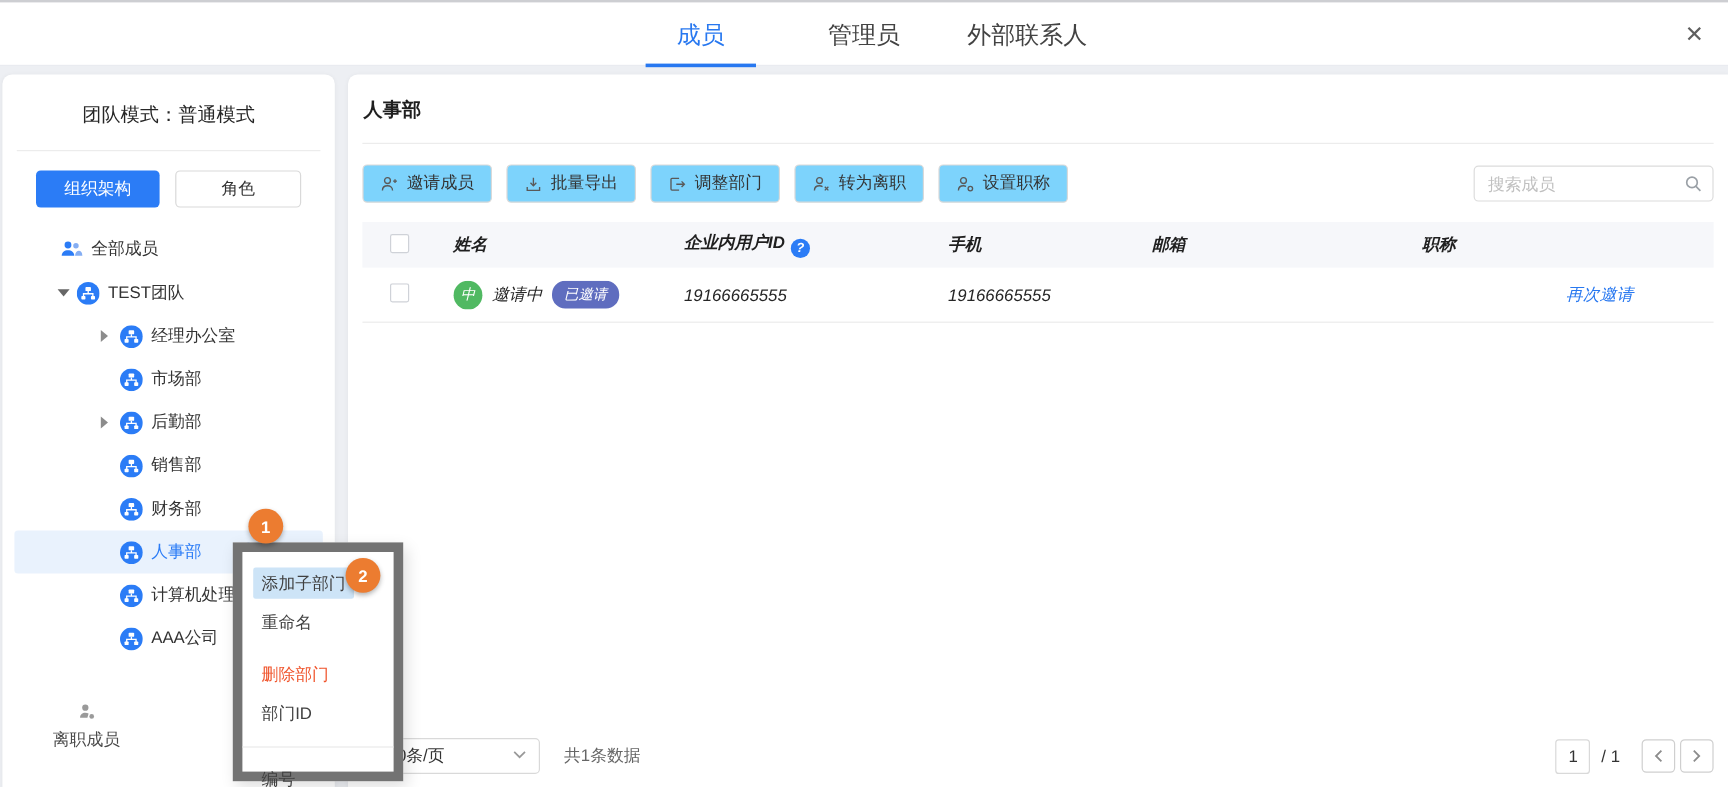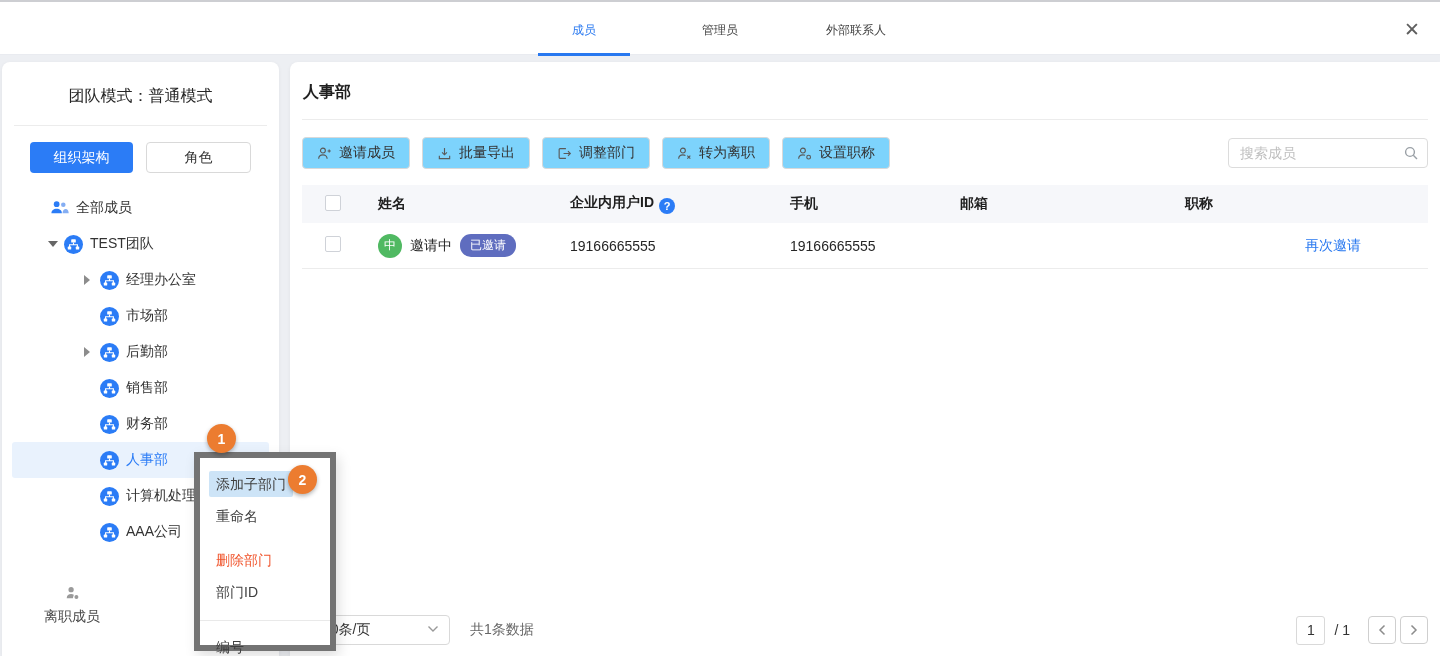--- a/index.html
+++ b/index.html
@@ -6,21 +6,21 @@
   html,body { width:1440px; height:656px; }
   body {
     font-family:"Liberation Sans","DejaVu Sans",sans-serif;
     background:#edeff3; color:#262626; overflow:hidden;
   }
   #stage { position:relative; width:1440px; height:656px; }
 
   
   .topbar { position:absolute; top:0; left:0; right:0; height:55px; background:#fff;
             border-top:2px solid #cdced2; border-bottom:1px solid #e9ebf0; z-index:3; }
-  .tab { position:absolute; top:2px; height:52px; line-height:52px; font-size:12px;
+  .tab { position:absolute; top:2px; height:52px; line-height:52px; font-size:20px;
          color:#434343; transform:translateX(-50%); cursor:pointer; white-space:nowrap; }
   .tab.active { color:#2878f0; }
   .tab.active::after { content:''; position:absolute; left:50%; transform:translateX(-50%);
          bottom:0; width:92px; height:3px; background:#2878f0; }
   .tab-members   { left:584px; }
   .tab-admins    { left:720px; }
   .tab-external  { left:856px; }
   .close-btn { position:absolute; right:16px; top:16px; width:24px; height:24px;
          font-size:19px; color:#5f5f5f; text-align:center; line-height:24px; cursor:pointer; }
 
@@ -63,21 +63,21 @@
   .tool-btn { display:inline-flex; align-items:center; gap:7px; height:32px; padding:0 14px;
               border:1px solid #d9d9d9; border-radius:4px; background:#7dd3fc; font-size:14px;
               color:#333; cursor:pointer; }
   .search-box { position:absolute; right:0; top:1px; width:200px; height:30px; }
   .search-box input { width:100%; height:100%; border:1px solid #dcdcdc; border-radius:4px;
               padding:0 30px 0 11px; font-size:14px; color:#333; outline:none;
               font-family:"Liberation Sans","DejaVu Sans",sans-serif; }
   .search-box input::placeholder { color:#c0c0c0; }
   .search-ic { position:absolute; right:9px; top:7px; }
 
-  .table { margin:16px 12px 0; }
+  .table { margin:16px 12px 0;font-style:italic; }
   .tr { display:grid; grid-template-columns:56px 192px 220px 170px 225px 1fr; align-items:center; }
   .tr > div { padding-left:20px; overflow:hidden; white-space:nowrap; }
   .tr .cell-check { padding-left:23px; }
   .thead { height:38px; background:#f6f7fa; font-weight:bold; font-size:14px; color:#1f1f1f; }
   .tbody-row { height:46px; border-bottom:1px solid #ececec; font-size:14px; color:#262626; }
   .checkbox { width:16px; height:16px; border:1px solid #cfd2d8; border-radius:2px; background:#fff;
               display:inline-block; cursor:pointer; }
   .q-ic { display:inline-flex; align-items:center; justify-content:center; width:16px; height:16px;
           border-radius:50%; background:#2b7cf6; color:#fff; font-size:11px; font-weight:bold;
           margin-left:5px; vertical-align:-3px; cursor:pointer; }
@@ -101,21 +101,21 @@
   .pager { margin-left:auto; display:flex; align-items:center; }
   .page-box { width:29px; height:29px; border:1px solid #d9d9d9; border-radius:3px; text-align:center;
               line-height:27px; font-size:14px; color:#333; background:#fff; }
   .page-of { margin:0 18px 0 9px; font-size:14px; color:#333; }
   .pg-btn { width:28px; height:28px; border:1px solid #cfcfcf; border-radius:4px; background:#fff;
             display:inline-flex; align-items:center; justify-content:center; cursor:pointer; }
   .pg-btn + .pg-btn { margin-left:4px; }
 
   
   .ctx-menu { position:absolute; left:194px; top:452px; width:142px; height:199px; background:#fff;
-              border:6px solid #737373; box-shadow:3px 5px 12px rgba(0,0,0,.13); z-index:20;
+              border:8px solid #737373; box-shadow:3px 5px 12px rgba(0,0,0,.13); z-index:20;
               padding-top:10px; }
   .ctx-item { height:32px; line-height:32px; padding-left:16px; font-size:14px; color:#404040;
               cursor:pointer; white-space:nowrap; }
   .ctx-item .hl { background:#cde4f7; padding:5px 7px; margin-left:-7px; border-radius:2px; }
   .ctx-item.danger { color:#f0552d;margin-top:12px; }
   .ctx-divider { border-top:1px solid #e9e9e9; margin:12px 0 10px; }
 
   
   .anno { position:absolute; width:29px; height:29px; border-radius:50%; background:#ec7c30;
           color:#fff; font-size:14px; font-weight:bold; display:flex; align-items:center;

